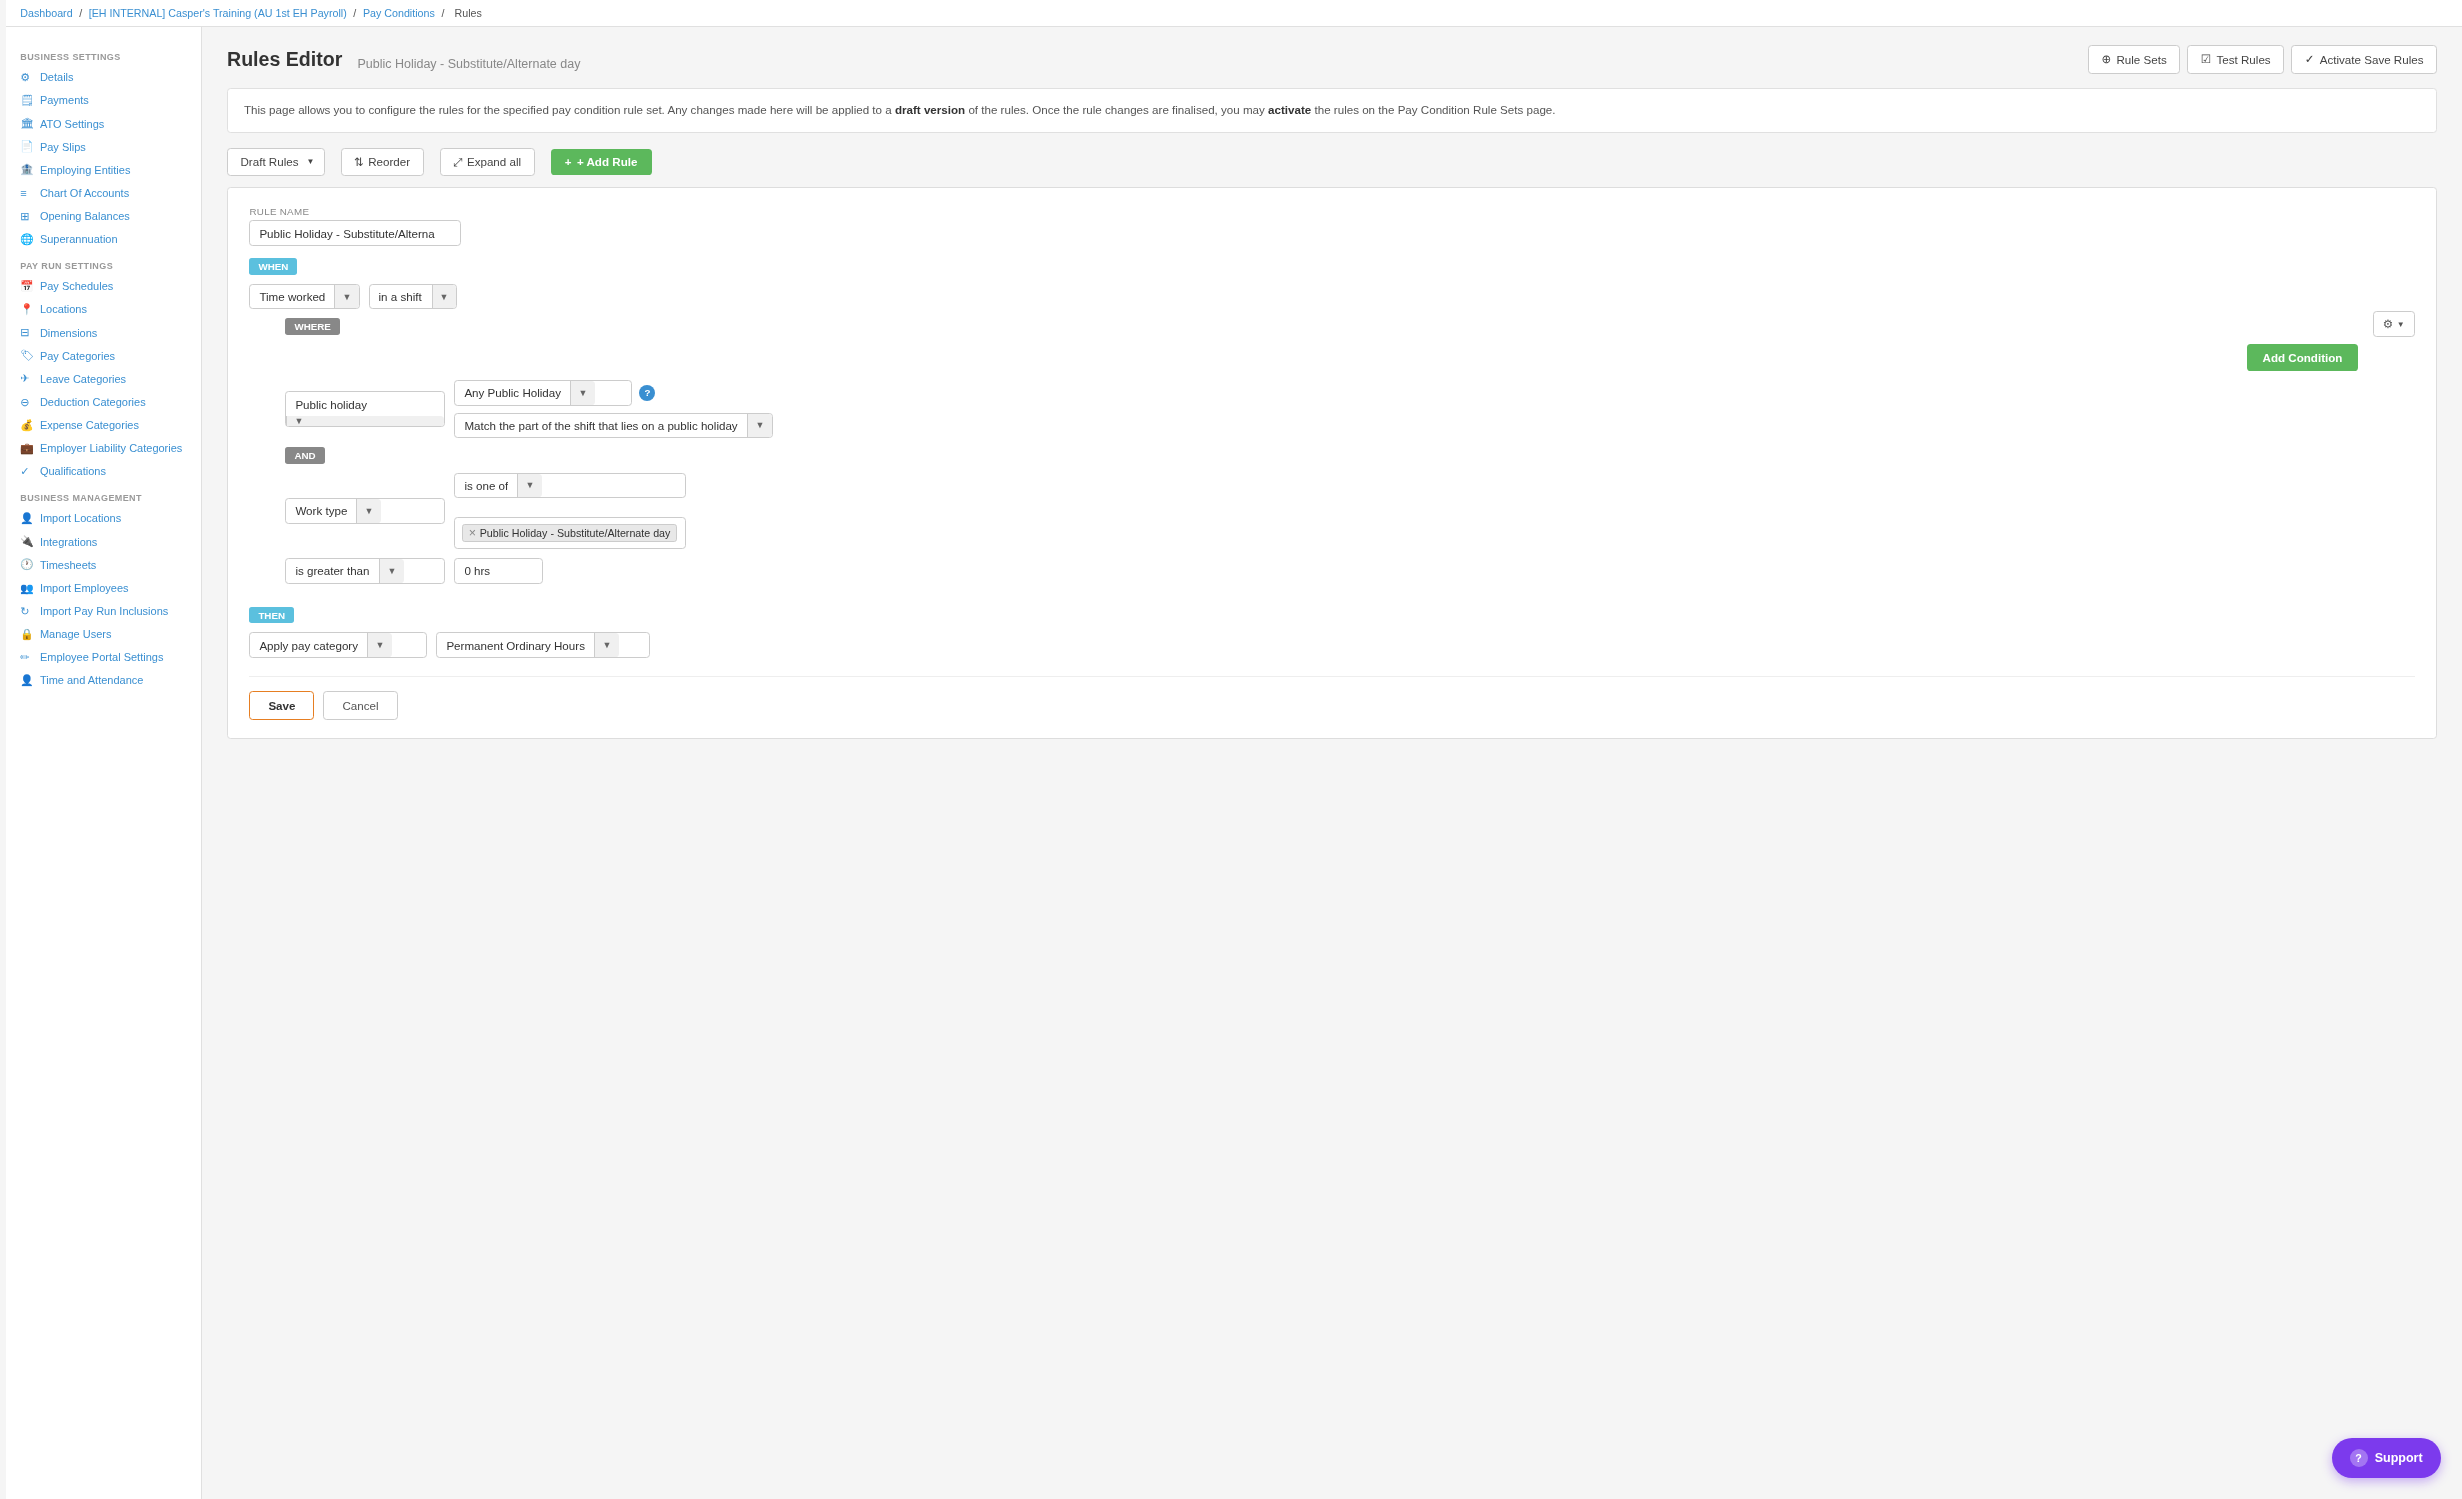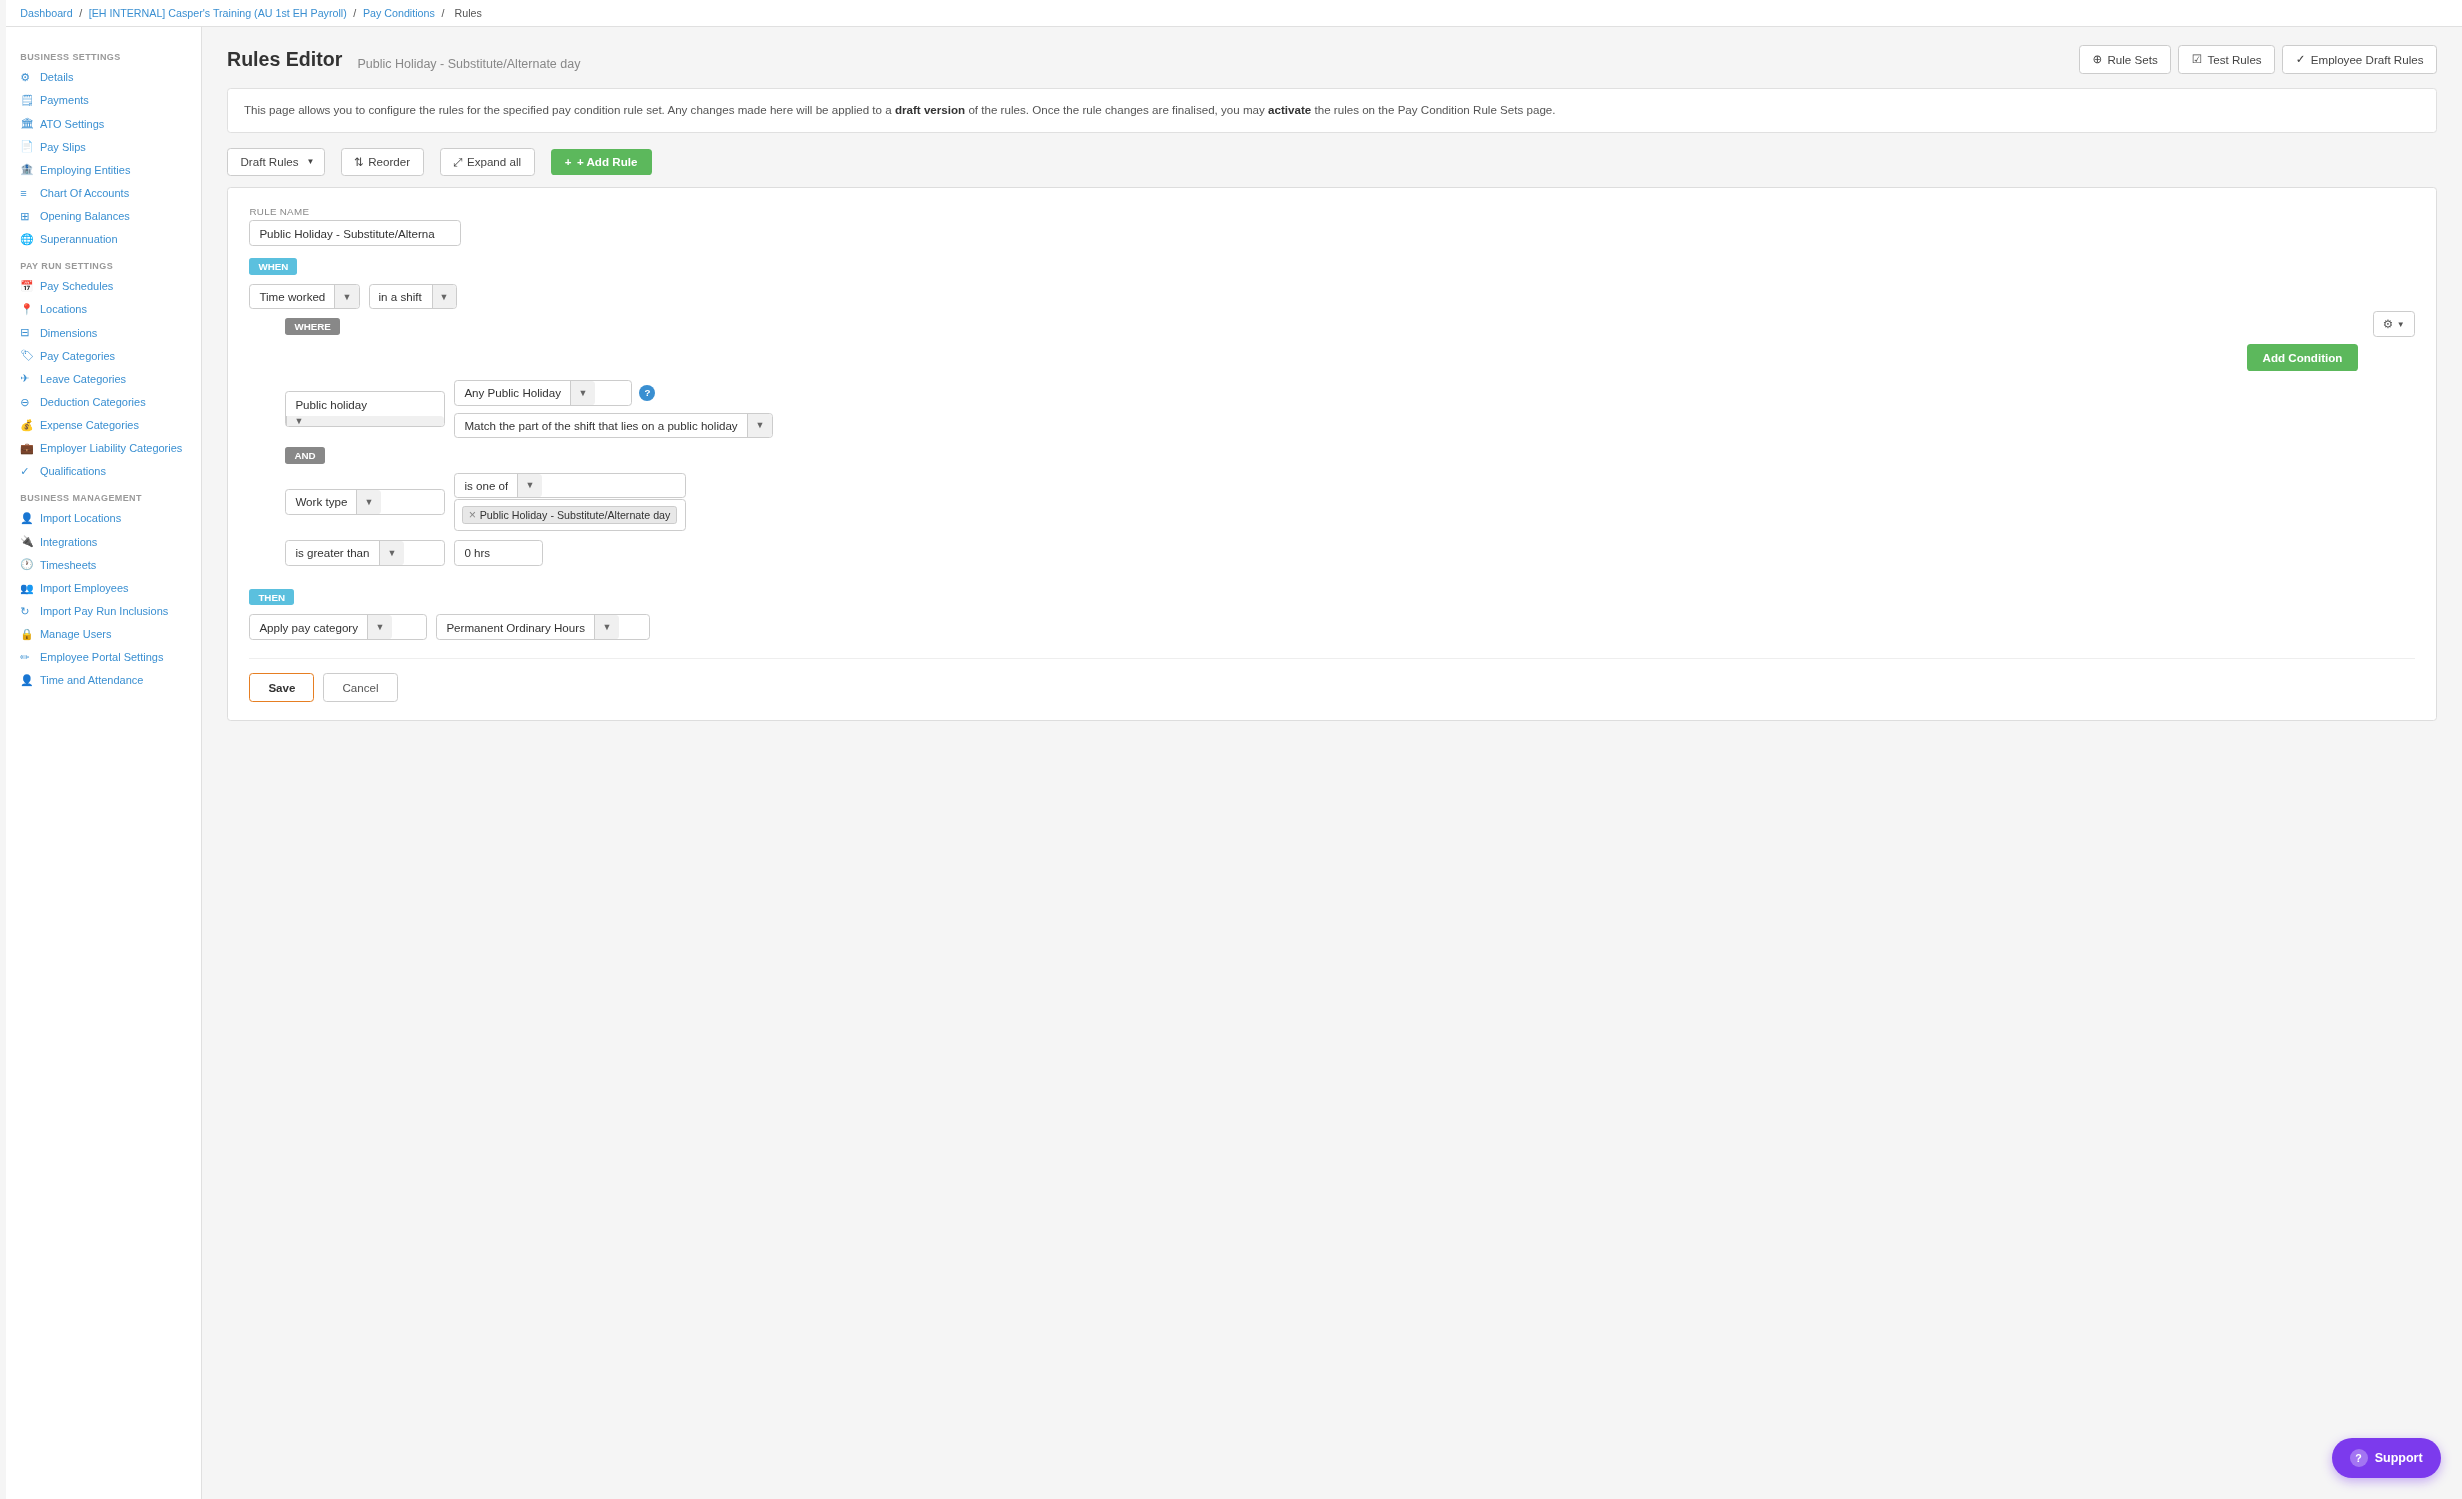--- a/index.html
+++ b/index.html
@@ -218,21 +218,21 @@
           <button class="header-btn">
             <span>⊕</span>
             <span>Rule Sets</span>
           </button>
           <button class="header-btn">
             <span>☑</span>
             <span>Test Rules</span>
           </button>
           <button class="header-btn">
             <span>✓</span>
-            <span>Employee Draft Rules</span>
+            <span>Activate Save Rules</span>
           </button>
         </div>
       </div>
 
       <div class="info-text">
         This page allows you to configure the rules for the specified pay condition rule set. Any changes made here will be applied to a <strong>draft version</strong> of the rules. Once the rule changes are finalised, you may <strong>activate</strong> the rules on the Pay Condition Rule Sets page.
       </div>
 
       <div class="toolbar">
         <button class="toolbar-btn dropdown">
@@ -320,21 +320,21 @@
                 
                 <div style="margin-top: 9px;">
                   <span class="and-badge">AND</span>
                   <div class="condition-row">
                     <div class="select-with-arrow" style="min-width:160px;">
                       <select>
                         <option>Work type</option>
                       </select>
                       <div class="arrow-btn">▼</div>
                     </div>
-                    <div style="display:flex; flex-direction:column; gap:1px;">
+                    <div style="display:flex; flex-direction:column; gap:19px;">
                       <div class="select-with-arrow" style="min-width:125px;">
                         <select>
                           <option>is one of</option>
                         </select>
                         <div class="arrow-btn">▼</div>
                       </div>
                       <div class="tag-input" style="min-width:232px;">
                         <div class="tag">
                           <span class="tag-remove">×</span>
                           <span>Public Holiday - Substitute/Alternate day</span>

